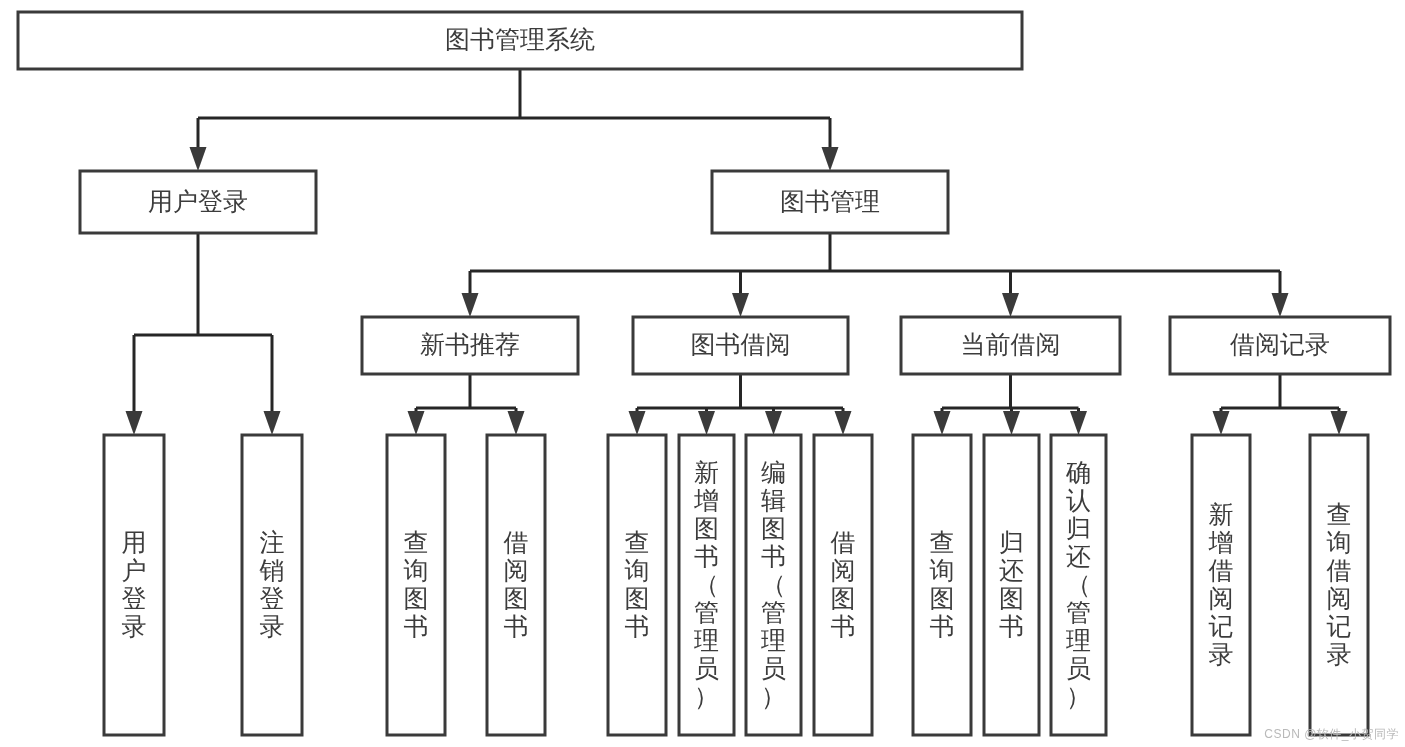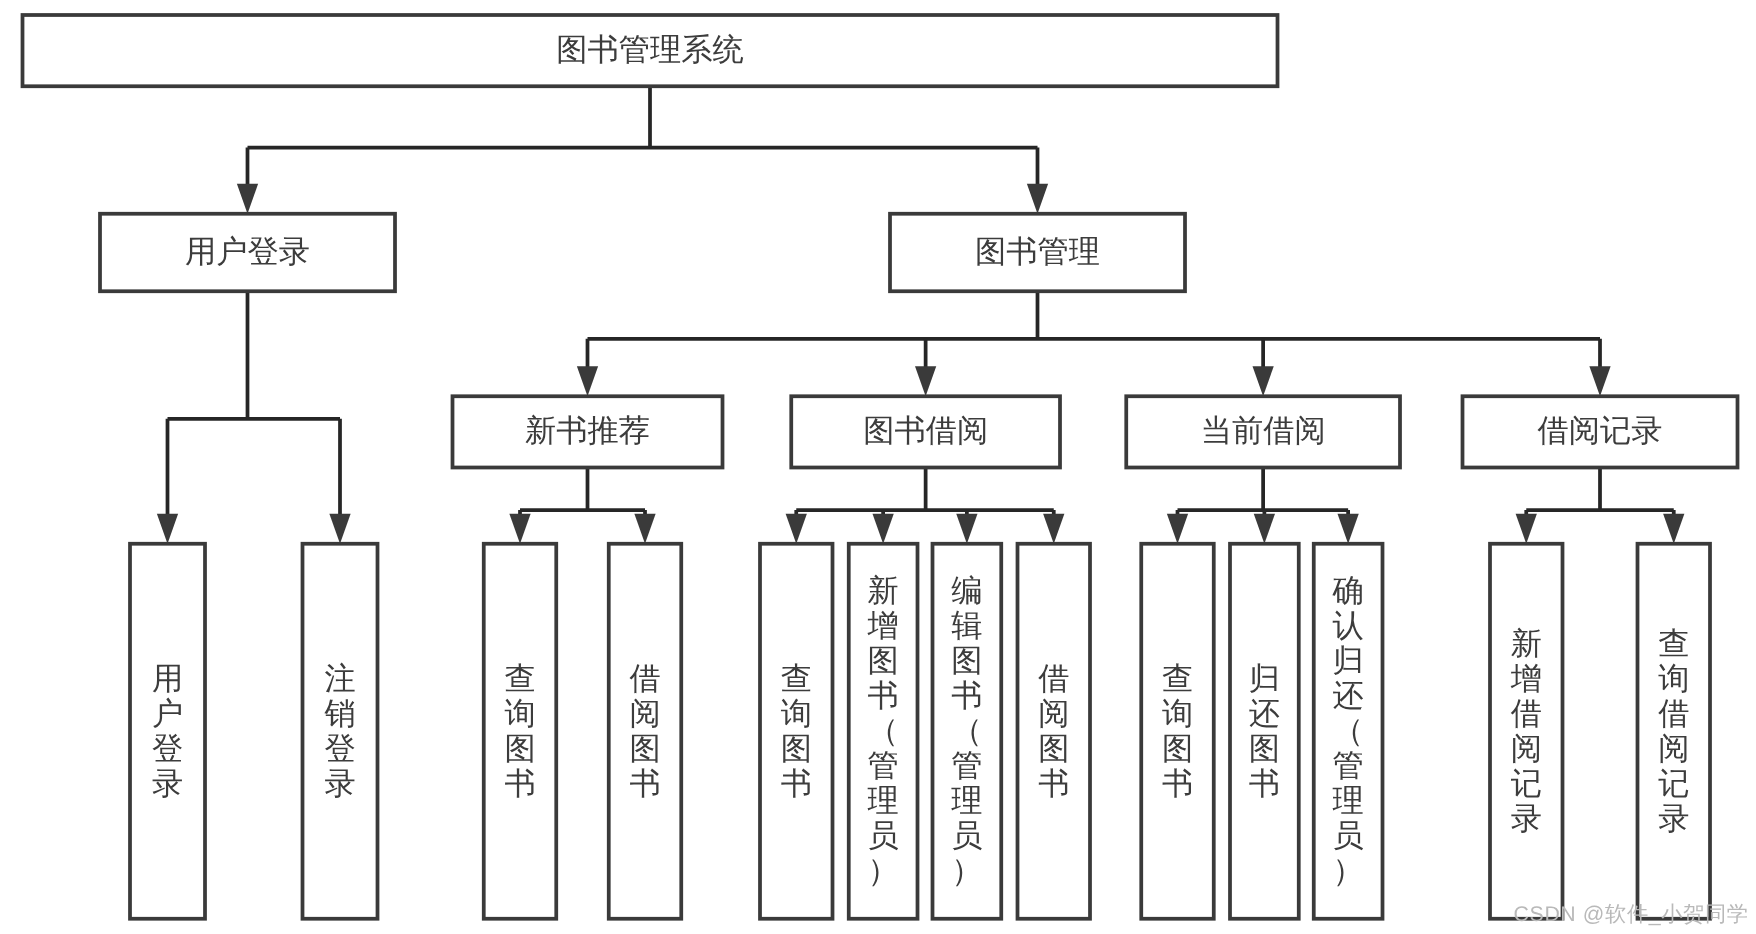--- a/index.html
+++ b/index.html
@@ -7,21 +7,21 @@
        font-family:"Liberation Sans","DejaVu Sans",sans-serif;}
   #stage{position:relative;width:1405px;height:747px;background:#fff;text-align:right;}
   svg#diagram{position:absolute;left:0;top:0;width:1405px;height:747px;display:block;}
   .box-rect{fill:#ffffff;stroke:#3a3a3a;stroke-width:3;}
   .connector{fill:none;stroke:#262626;stroke-width:3;stroke-linecap:butt;}
   .arrow-head{fill:#3a3a3a;stroke:none;}
   .node-label{fill:#3c3c3c;font-family:"Liberation Sans","DejaVu Sans",sans-serif;
               font-size:25px;text-anchor:middle;dominant-baseline:middle;}
   .node-label-v{fill:#3c3c3c;font-family:"Liberation Sans","DejaVu Sans",sans-serif;
               font-size:25px;text-anchor:middle;}
-  .watermark{position:absolute;right:6px;bottom:4px;color:#b9b9b9;font-size:17px;
+  .watermark{position:absolute;right:6px;bottom:4px;color:#b9b9b9;font-size:12px;
              font-family:"Liberation Sans","DejaVu Sans",sans-serif;white-space:nowrap;
              letter-spacing:.5px;}
 </style>
 </head>
 <body>
 
 <div id="stage">
   <svg id="diagram" viewBox="0 0 1405 747">
     <g id="edge-layer">
         <g>

